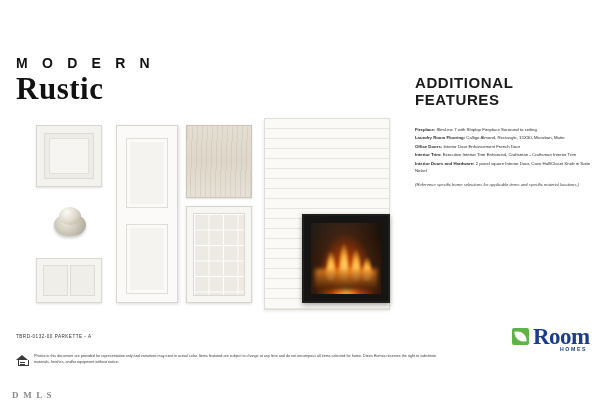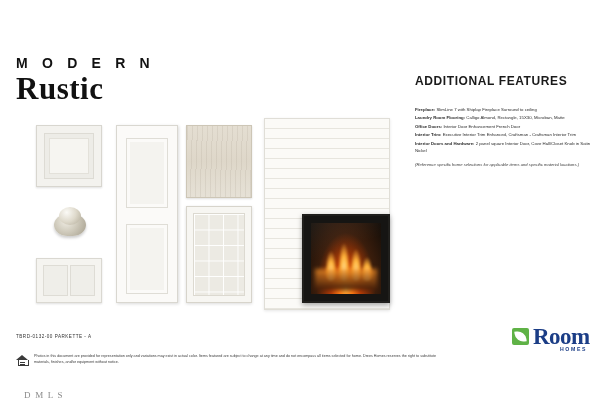--- a/index.html
+++ b/index.html
@@ -197,21 +197,21 @@
 
   
   .features {
     position: absolute;
     left: 415px;
     top: 74px;
     width: 180px;
   }
   .features h2 {
     margin: 0 0 19px 0;
-    font-size: 12px;
+    font-size: 15px;
     letter-spacing: 0.6px;
     font-weight: bold;
     color: #1a1a1a;
   }
   .feat-list {
     font-size: 4.3px;
     line-height: 1.62;
     color: #2a2a2a;
   }
   .feat-item { margin-bottom: 1.5px; }
@@ -305,26 +305,27 @@
     box-shadow: 0 2px 0 #3a3a3a;
   }
   .disclaimer {
     font-size: 3.7px;
     line-height: 1.5;
     color: #3a3a3a;
   }
 
   .dmls {
     position: absolute;
-    left: 24px;
+    left: 12px;
     top: 390px;
     font-size: 9px;
     letter-spacing: 1.2px;
     color: #8a8a8a;
     font-family: "Liberation Serif", serif;
+    font-weight: bold;
   }
 </style>
 </head>
 <body>
 
 <div class="page">
 
   <div class="title-block">
     <div class="title-modern">M O D E R N</div>
     <div class="title-rustic">Rustic</div>

